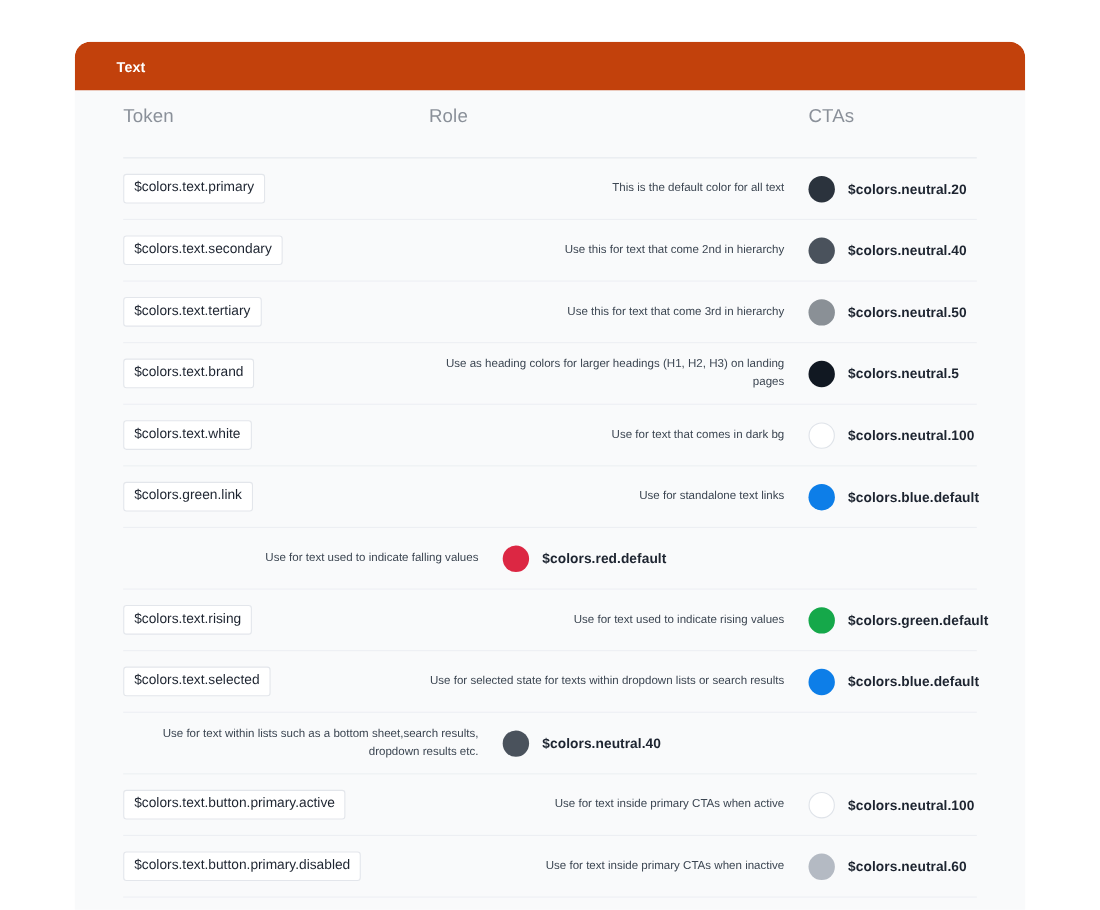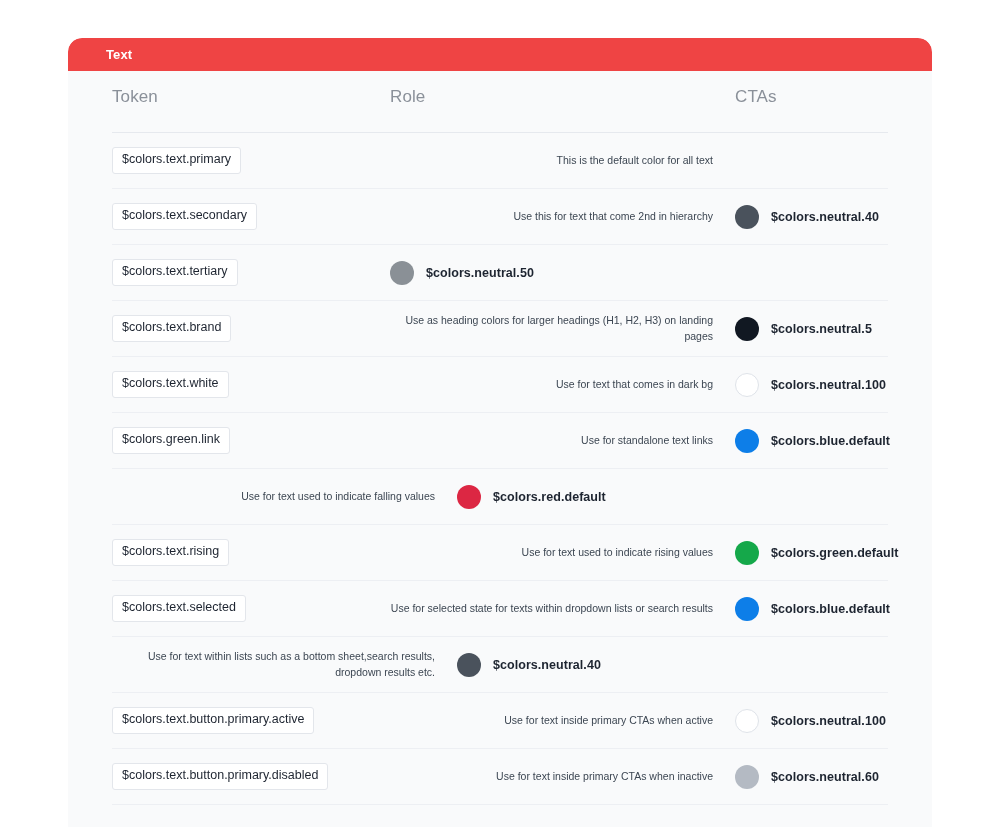--- a/index.html
+++ b/index.html
@@ -26,22 +26,22 @@
     top: 38px;
     width: 864px;
     height: 820px;
     background: #f9fafb;
     border-top-left-radius: 14px;
     border-top-right-radius: 14px;
     overflow: hidden;
   }
 
   .card-header {
-    height: 33px;
-    background: #ef4444;
+    height: 44px;
+    background: #c2410c;
     border-top-left-radius: 14px;
     border-top-right-radius: 14px;
     display: flex;
     align-items: center;
     padding-left: 38px;
   }
 
   .card-header-title {
     color: #ffffff;
     font-size: 13px;
@@ -49,23 +49,23 @@
     letter-spacing: 0.1px;
   }
 
   .card-body {
     padding: 0 44px 0 44px;
   }
 
   
   .col-head-row {
     display: flex;
-    align-items: center;
+    align-items: flex-end;
     height: 62px;
-    padding-bottom: 10px;
+    padding-bottom: 27px;
     border-bottom: 1px solid #e6e9ee;
   }
 
   .col-head {
     font-size: 17px;
     color: #8a9099;
     font-weight: normal;
     letter-spacing: 0.1px;
   }
 
@@ -141,36 +141,43 @@
       </div>
 
       <div id="rows">
           <div class="row">
             <div class="token-cell">
               <span class="token-pill">$colors.text.primary</span>
             </div>
             <div class="role-cell">
               <div class="role-text">This is the default color for all text</div>
             </div>
+            <div class="color-cell">
+              <span class="swatch" style="background: rgb(43, 51, 61);"></span>
+              <span class="color-name">$colors.neutral.20</span>
+            </div>
           </div>
           <div class="row">
             <div class="token-cell">
               <span class="token-pill">$colors.text.secondary</span>
             </div>
             <div class="role-cell">
               <div class="role-text">Use this for text that come 2nd in hierarchy</div>
             </div>
             <div class="color-cell">
               <span class="swatch" style="background: rgb(74, 82, 92);"></span>
               <span class="color-name">$colors.neutral.40</span>
             </div>
           </div>
           <div class="row">
             <div class="token-cell">
               <span class="token-pill">$colors.text.tertiary</span>
+            </div>
+            <div class="role-cell">
+              <div class="role-text">Use this for text that come 3rd in hierarchy</div>
             </div>
             <div class="color-cell">
               <span class="swatch" style="background: rgb(138, 144, 150);"></span>
               <span class="color-name">$colors.neutral.50</span>
             </div>
           </div>
           <div class="row">
             <div class="token-cell">
               <span class="token-pill">$colors.text.brand</span>
             </div>

